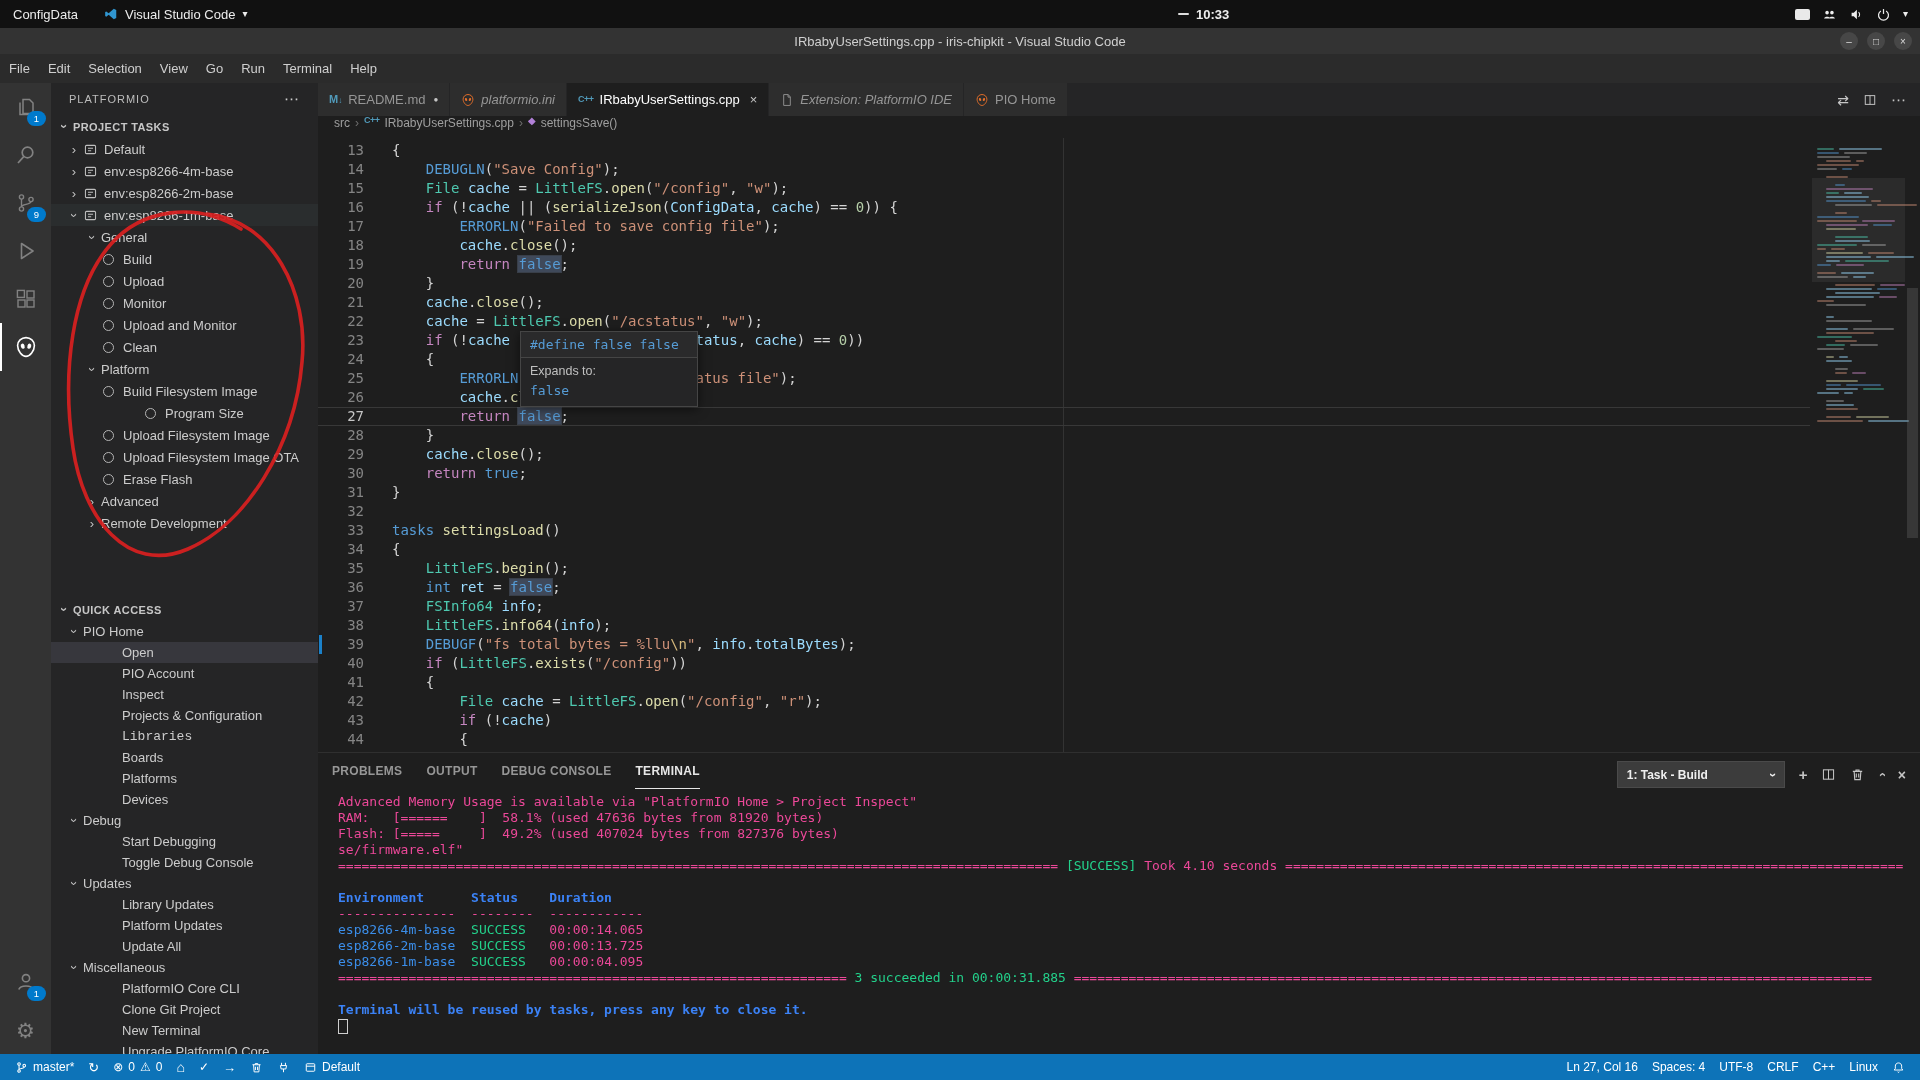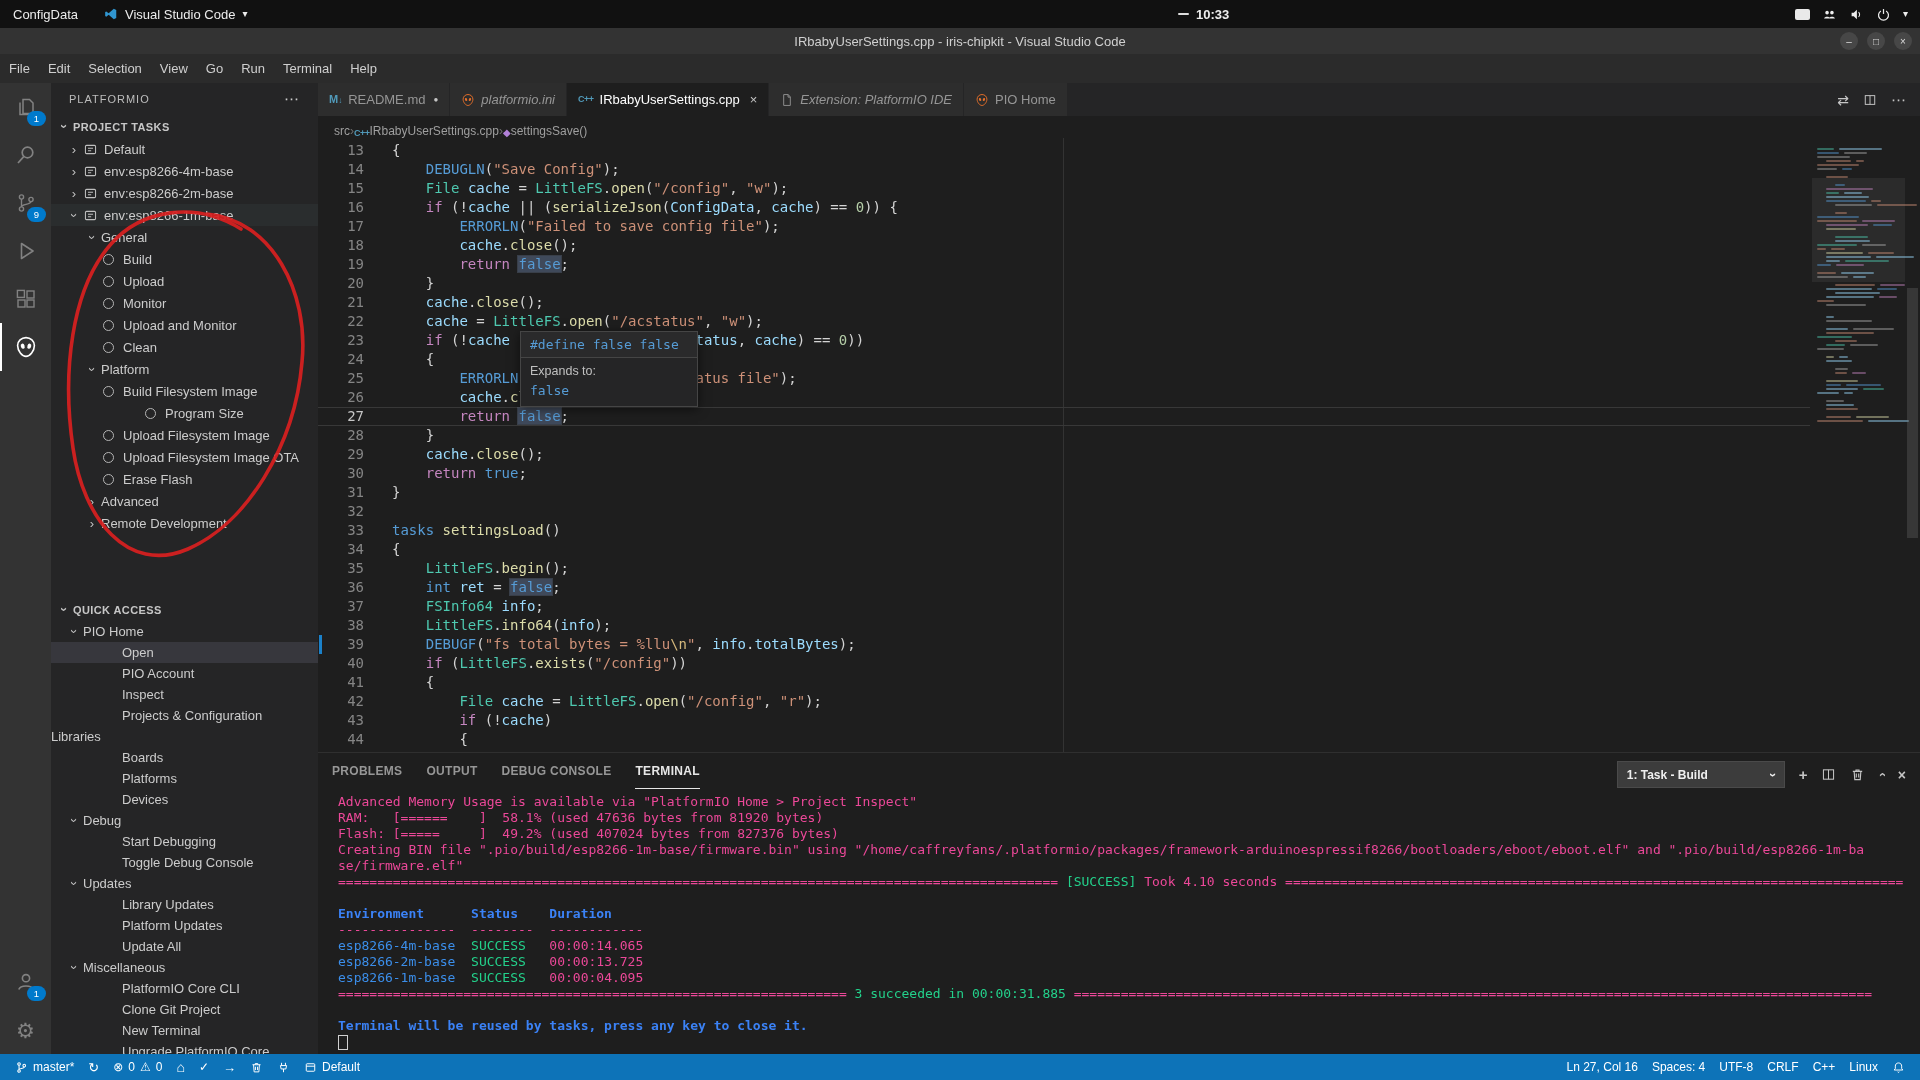--- a/index.html
+++ b/index.html
@@ -60,22 +60,22 @@
 
   #tabbar{height:33px;flex:none;background:#252526;display:flex;align-items:stretch;font-size:13px;color:#969696;}
   .tab{display:flex;align-items:center;gap:6px;padding:0 11px;background:#2d2d2d;border-right:1px solid #252526;}
   .tab.active{background:#1e1e1e;color:#ffffff;}
   .tab.preview .tlabel{font-style:italic;}
   .dirty{font-size:8px;color:#c5c5c5;margin-left:2px;}
   .tclose{margin-left:4px;color:#c5c5c5;font-size:13px;}
   #tab-actions{margin-left:auto;display:flex;align-items:center;gap:14px;padding:0 14px;color:#c5c5c5;}
   .fic{font-weight:bold;font-size:11px;}
 
-  #breadcrumbs{height:22px;flex:none;display:flex;align-items:flex-end;font-size:12px;color:#9f9f9f;
-               padding-left:16px;background:#1e1e1e;}
+  #breadcrumbs{height:22px;flex:none;display:flex;align-items:flex-start;font-size:12px;color:#9f9f9f;
+               padding-left:16px;gap:5px;background:#1e1e1e;}
   .bc-sep{color:#6e6e6e;}
 
   #editor{flex:1;position:relative;overflow:hidden;background:#1e1e1e;}
   #code{position:absolute;top:3px;left:0;right:110px;font:14px "DejaVu Sans Mono",monospace;}
   .cl{height:19px;line-height:19px;display:flex;position:relative;}
   .cl.cur{box-shadow:inset 0 1px 0 #383838,inset 0 -1px 0 #383838;}
   .cl.cur .ln{color:#c6c6c6;}
   .ln{flex:none;width:46px;text-align:right;color:#858585;}
   .lt{margin-left:28px;white-space:pre;}
   .gmark{position:absolute;left:1px;top:0;width:3px;height:100%;background:#1b81c9;}
@@ -391,21 +391,21 @@
         </div>
         <div class="trow" style="height: 21px; padding-left: 71px;">
           <span class="tlabel">PIO Account</span>
         </div>
         <div class="trow" style="height: 21px; padding-left: 71px;">
           <span class="tlabel">Inspect</span>
         </div>
         <div class="trow" style="height: 21px; padding-left: 71px;">
           <span class="tlabel">Projects &amp; Configuration</span>
         </div>
-        <div class="trow" style="height: 21px; ">
+        <div class="trow" style="height: 21px; padding-left: 71px; font-family: Liberation Mono, monospace;">
           <span class="tlabel">Libraries</span>
         </div>
         <div class="trow" style="height: 21px; padding-left: 71px;">
           <span class="tlabel">Boards</span>
         </div>
         <div class="trow" style="height: 21px; padding-left: 71px;">
           <span class="tlabel">Platforms</span>
         </div>
         <div class="trow" style="height: 21px; padding-left: 71px;">
           <span class="tlabel">Devices</span>
@@ -796,21 +796,20 @@
             </span>
             <span class="icn icn-close-panel">
               <span class="g" style="font-size:14px">×</span>
             </span>
           </div>
       </div>
       <div id="terminal">
           <div class="tl"><span class="tm-t">Advanced Memory Usage is available via "PlatformIO Home &gt; Project Inspect"</span></div>
           <div class="tl"><span class="tm-t">RAM:   [======    ]  58.1% (used 47636 bytes from 81920 bytes)</span></div>
           <div class="tl"><span class="tm-t">Flash: [=====     ]  49.2% (used 407024 bytes from 827376 bytes)</span></div>
-          <div class="tl"><span class="tm-t">Creating BIN file ".pio/build/esp8266-1m-base/firmware.bin" using "/home/caffreyfans/.platformio/packages/framework-arduinoespressif8266/bootloaders/eboot/eboot.elf" and ".pio/build/esp8266-1m-ba</span></div>
           <div class="tl"><span class="tm-t">se/firmware.elf"</span></div>
           <div class="tl"><span class="tm-t">============================================================================================</span><span class="tm-t"> </span><span class="tm-gr">[SUCCESS]</span><span class="tm-t"> Took 4.10 seconds </span><span class="tm-t">===============================================================================</span></div>
           <div class="tl"></div>
           <div class="tl"><span class="tm-bd">Environment      Status    Duration</span></div>
           <div class="tl"><span class="tm-t">---------------  --------  ------------</span></div>
           <div class="tl"><span class="tm-cy">esp8266-4m-base</span><span class="tm-t">  </span><span class="tm-gr">SUCCESS</span><span class="tm-t">   </span><span class="tm-t">00:00:14.065</span></div>
           <div class="tl"><span class="tm-cy">esp8266-2m-base</span><span class="tm-t">  </span><span class="tm-gr">SUCCESS</span><span class="tm-t">   </span><span class="tm-t">00:00:13.725</span></div>
           <div class="tl"><span class="tm-cy">esp8266-1m-base</span><span class="tm-t">  </span><span class="tm-gr">SUCCESS</span><span class="tm-t">   </span><span class="tm-t">00:00:04.095</span></div>
           <div class="tl"><span class="tm-t">=================================================================</span><span class="tm-t"> </span><span class="tm-gr">3 succeeded in 00:00:31.885</span><span class="tm-t"> </span><span class="tm-t">======================================================================================================</span></div>
           <div class="tl"></div>

